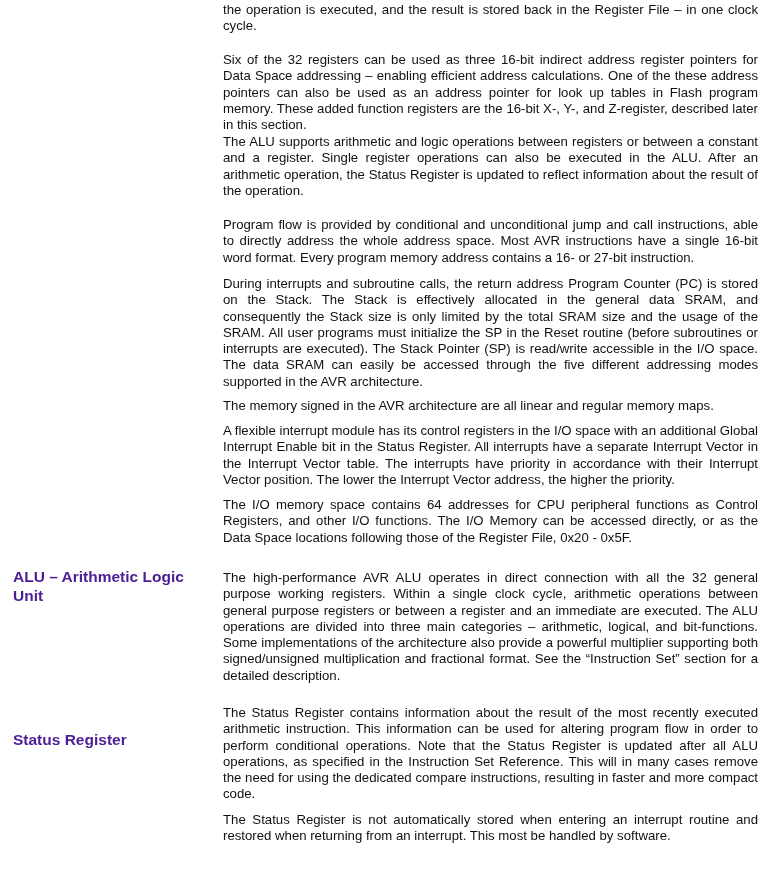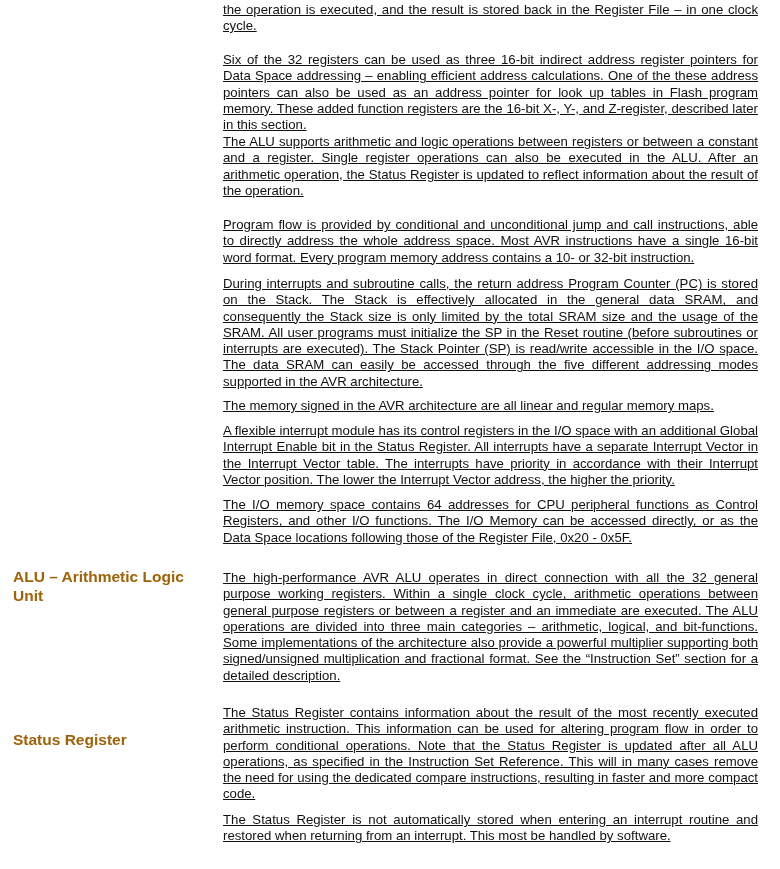--- a/index.html
+++ b/index.html
@@ -1,29 +1,29 @@
 <!DOCTYPE html>
 <html><head>
 <meta charset="utf-8">
 <style>
   html, body { margin: 0; padding: 0; background: #ffffff; }
   body { width: 780px; height: 869px; position: relative; overflow: hidden;
          font-family: "Liberation Sans", sans-serif; color: #111111; }
   .para { position: absolute; left: 223px; width: 535px; font-size: 13.2px;
-          line-height: 16.3px; text-align: justify; margin: 0; text-decoration: underline; }
+          line-height: 16.3px; text-align: justify; margin: 0; }
   .heading { position: absolute; left: 13px; width: 200px; font-size: 15.5px;
-             font-weight: bold; line-height: 19px; margin: 0; color: #a16207; }
+             font-weight: bold; line-height: 19px; margin: 0; color: #4c1d95; }
 </style>
 </head>
 <body>
 
 <p class="para" style="top:2px;">the operation is executed, and the result is stored back in the Register File – in one clock cycle.</p>
 <p class="para" style="top:52px;">Six of the 32 registers can be used as three 16-bit indirect address register pointers for Data Space addressing – enabling efficient address calculations. One of the these address pointers can also be used as an address pointer for look up tables in Flash program memory. These added function registers are the 16-bit X-, Y-, and Z-register, described later in this section.</p>
 <p class="para" style="top:134px;">The ALU supports arithmetic and logic operations between registers or between a constant and a register. Single register operations can also be executed in the ALU. After an arithmetic operation, the Status Register is updated to reflect information about the result of the operation.</p>
-<p class="para" style="top:217px;">Program flow is provided by conditional and unconditional jump and call instructions, able to directly address the whole address space. Most AVR instructions have a single 16-bit word format. Every program memory address contains a 10- or 32-bit instruction.</p>
+<p class="para" style="top:217px;">Program flow is provided by conditional and unconditional jump and call instructions, able to directly address the whole address space. Most AVR instructions have a single 16-bit word format. Every program memory address contains a 16- or 27-bit instruction.</p>
 <p class="para" style="top:276px;">During interrupts and subroutine calls, the return address Program Counter (PC) is stored on the Stack. The Stack is effectively allocated in the general data SRAM, and consequently the Stack size is only limited by the total SRAM size and the usage of the SRAM. All user programs must initialize the SP in the Reset routine (before subroutines or interrupts are executed). The Stack Pointer (SP) is read/write accessible in the I/O space. The data SRAM can easily be accessed through the five different addressing modes supported in the AVR architecture.</p>
 <p class="para" style="top:398px;">The memory signed in the AVR architecture are all linear and regular memory maps.</p>
 <p class="para" style="top:423px;">A flexible interrupt module has its control registers in the I/O space with an additional Global Interrupt Enable bit in the Status Register. All interrupts have a separate Interrupt Vector in the Interrupt Vector table. The interrupts have priority in accordance with their Interrupt Vector position. The lower the Interrupt Vector address, the higher the priority.</p>
 <p class="para" style="top:497px;">The I/O memory space contains 64 addresses for CPU peripheral functions as Control Registers, and other I/O functions. The I/O Memory can be accessed directly, or as the Data Space locations following those of the Register File, 0x20 - 0x5F.</p>
 
 <h2 class="heading" style="top:567px;">ALU – Arithmetic Logic Unit</h2>
 <p class="para" style="top:570px;">The high-performance AVR ALU operates in direct connection with all the 32 general purpose working registers. Within a single clock cycle, arithmetic operations between general purpose registers or between a register and an immediate are executed. The ALU operations are divided into three main categories – arithmetic, logical, and bit-functions. Some implementations of the architecture also provide a powerful multiplier supporting both signed/unsigned multiplication and fractional format. See the “Instruction Set” section for a detailed description.</p>
 
 <h2 class="heading" style="top:703px;margin-top:27px;">Status Register</h2>
 <p class="para" style="top:705px;">The Status Register contains information about the result of the most recently executed arithmetic instruction. This information can be used for altering program flow in order to perform conditional operations. Note that the Status Register is updated after all ALU operations, as specified in the Instruction Set Reference. This will in many cases remove the need for using the dedicated compare instructions, resulting in faster and more compact code.</p>

